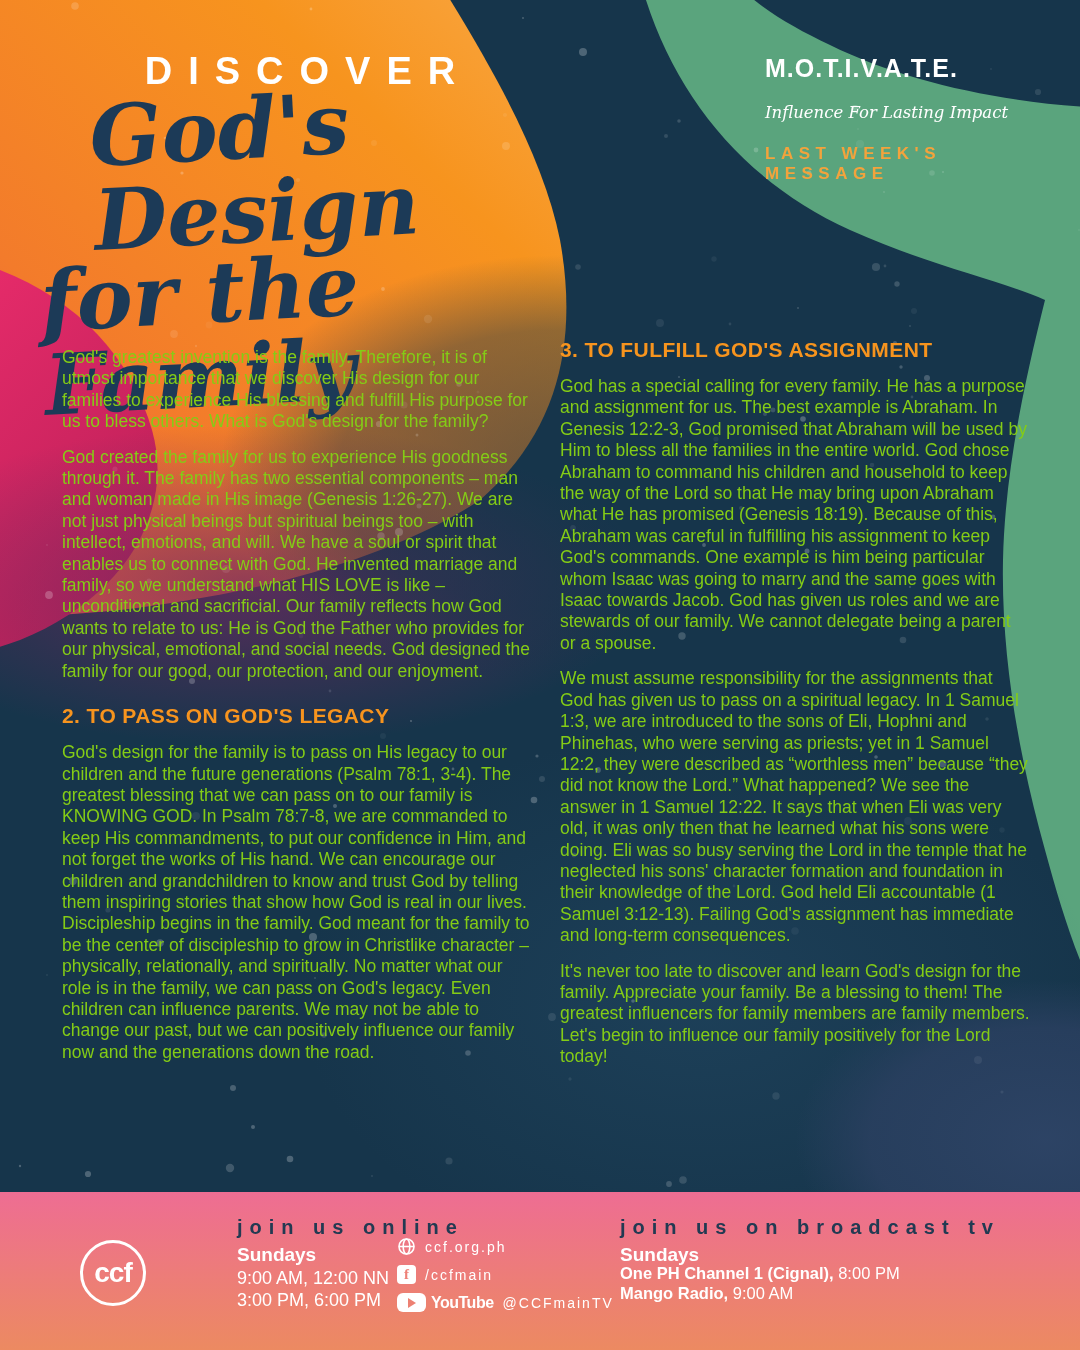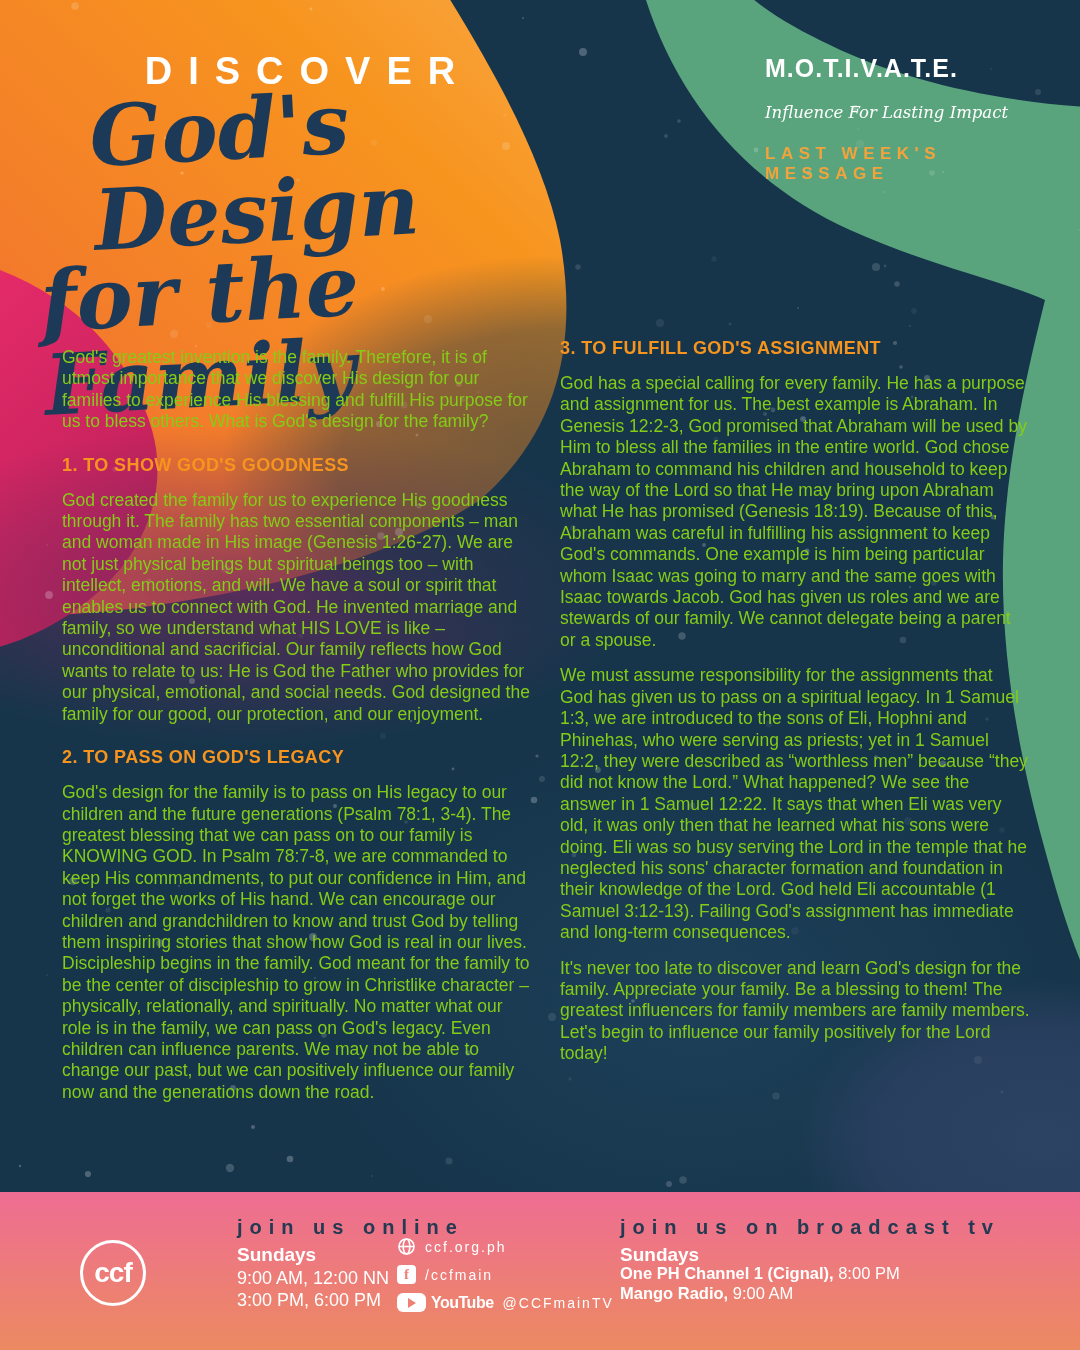--- a/index.html
+++ b/index.html
@@ -21,21 +21,21 @@
   .brand-tagline{font-family:"DejaVu Serif",serif;font-style:italic;
           font-size:16.5px;color:#fff;margin-top:20px;}
   .badge{margin-top:22px;font-size:17px;font-weight:bold;letter-spacing:5.5px;
           color:#f3a33c;}
 
   
   .col{width:470px;}
   .col-left{left:62px;top:333px;}
   .col-right{left:560px;top:333px;}
   p.body{font-size:17.5px;line-height:21.4px;color:#84cc16;margin:14px 0 14px 0;}
-  h2.sec{font-size:18px;font-weight:bold;color:#f7941e;letter-spacing:.4px;
+  h2.sec{font-size:21px;font-weight:bold;color:#f7941e;letter-spacing:.4px;
          margin:22px 0 9px 0;}
   .col-right h2.sec{margin-top:5px;}
 
   
   .footer{position:absolute;left:0;top:1192px;width:1080px;height:158px;z-index:2;
           background:linear-gradient(180deg,#ee6d93 0%,#ec8a61 100%);}
   .ccf-logo{position:absolute;left:80px;top:48px;width:60px;height:60px;
           border:3.5px solid #fff;border-radius:50%;display:flex;align-items:center;
           justify-content:center;color:#fff;font-weight:bold;font-size:28px;
           letter-spacing:-1px;}
@@ -269,21 +269,20 @@
 
   <div class="layer brand-block">
     <div class="brand-name">M.O.T.I.V.A.T.E.</div>
     <div class="brand-tagline">Influence For Lasting Impact</div>
     <div class="badge">LAST WEEK'S MESSAGE</div>
   </div>
 
   <div class="layer col col-left">
     <p class="body">God's greatest invention is the family. Therefore, it is of utmost importance that we discover His design for our families to experience His blessing and fulfill His purpose for us to bless others. What is God's design for the family?</p>
 
-    <h2 class="sec">1. TO SHOW GOD'S GOODNESS</h2>
     <p class="body">God created the family for us to experience His goodness through it. The family has two essential components – man and woman made in His image (Genesis 1:26-27). We are not just physical beings but spiritual beings too – with intellect, emotions, and will. We have a soul or spirit that enables us to connect with God. He invented marriage and family, so we understand what HIS LOVE is like – unconditional and sacrificial. Our family reflects how God wants to relate to us: He is God the Father who provides for our physical, emotional, and social needs. God designed the family for our good, our protection, and our enjoyment.</p>
 
     <h2 class="sec">2. TO PASS ON GOD'S LEGACY</h2>
     <p class="body">God's design for the family is to pass on His legacy to our children and the future generations (Psalm 78:1, 3-4). The greatest blessing that we can pass on to our family is KNOWING GOD. In Psalm 78:7-8, we are commanded to keep His commandments, to put our confidence in Him, and not forget the works of His hand. We can encourage our children and grandchildren to know and trust God by telling them inspiring stories that show how God is real in our lives. Discipleship begins in the family. God meant for the family to be the center of discipleship to grow in Christlike character – physically, relationally, and spiritually. No matter what our role is in the family, we can pass on God's legacy. Even children can influence parents. We may not be able to change our past, but we can positively influence our family now and the generations down the road.</p>
   </div>
 
   <div class="layer col col-right">
     <h2 class="sec">3. TO FULFILL GOD'S ASSIGNMENT</h2>
     <p class="body">God has a special calling for every family. He has a purpose and assignment for us. The best example is Abraham. In Genesis 12:2-3, God promised that Abraham will be used by Him to bless all the families in the entire world. God chose Abraham to command his children and household to keep the way of the Lord so that He may bring upon Abraham what He has promised (Genesis 18:19). Because of this, Abraham was careful in fulfilling his assignment to keep God's commands. One example is him being particular whom Isaac was going to marry and the same goes with Isaac towards Jacob. God has given us roles and we are stewards of our family. We cannot delegate being a parent or a spouse.</p>
     <p class="body">We must assume responsibility for the assignments that God has given us to pass on a spiritual legacy. In 1 Samuel 1:3, we are introduced to the sons of Eli, Hophni and Phinehas, who were serving as priests; yet in 1 Samuel 12:2, they were described as “worthless men” because “they did not know the Lord.” What happened? We see the answer in 1 Samuel 12:22. It says that when Eli was very old, it was only then that he learned what his sons were doing.  Eli was so busy serving the Lord in the temple that he neglected his sons' character formation and foundation in their knowledge of the Lord. God held Eli accountable (1 Samuel 3:12-13). Failing God's assignment has immediate and long-term consequences.</p>

